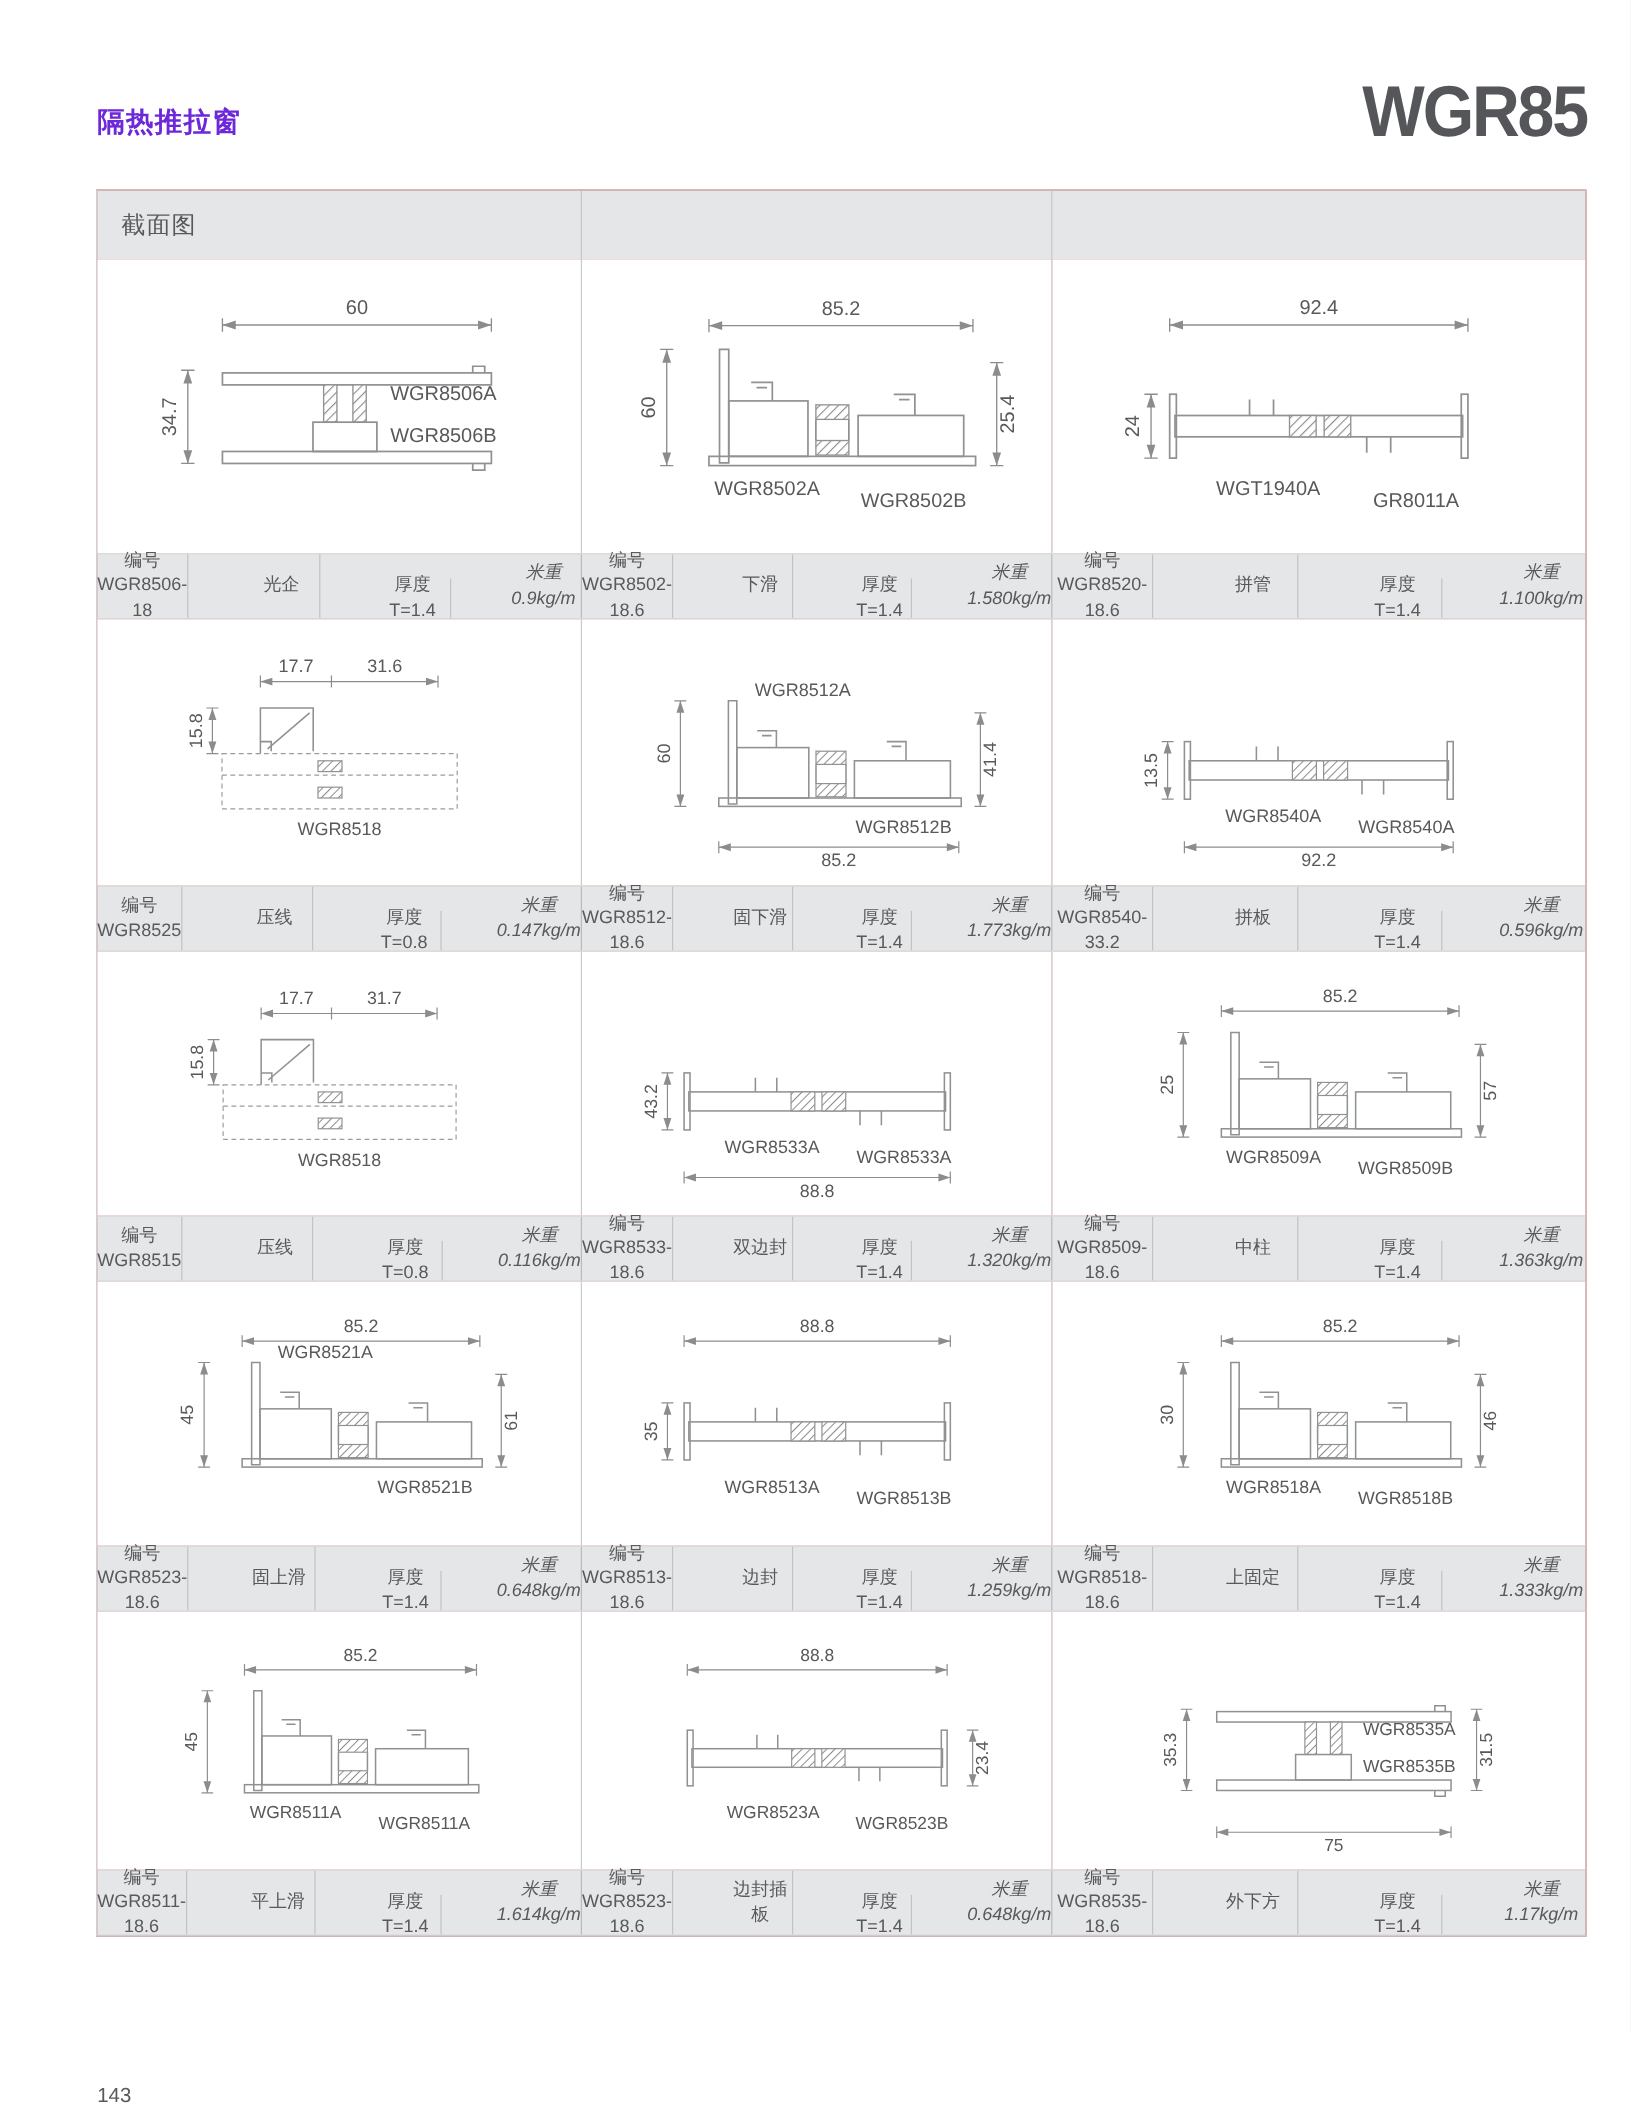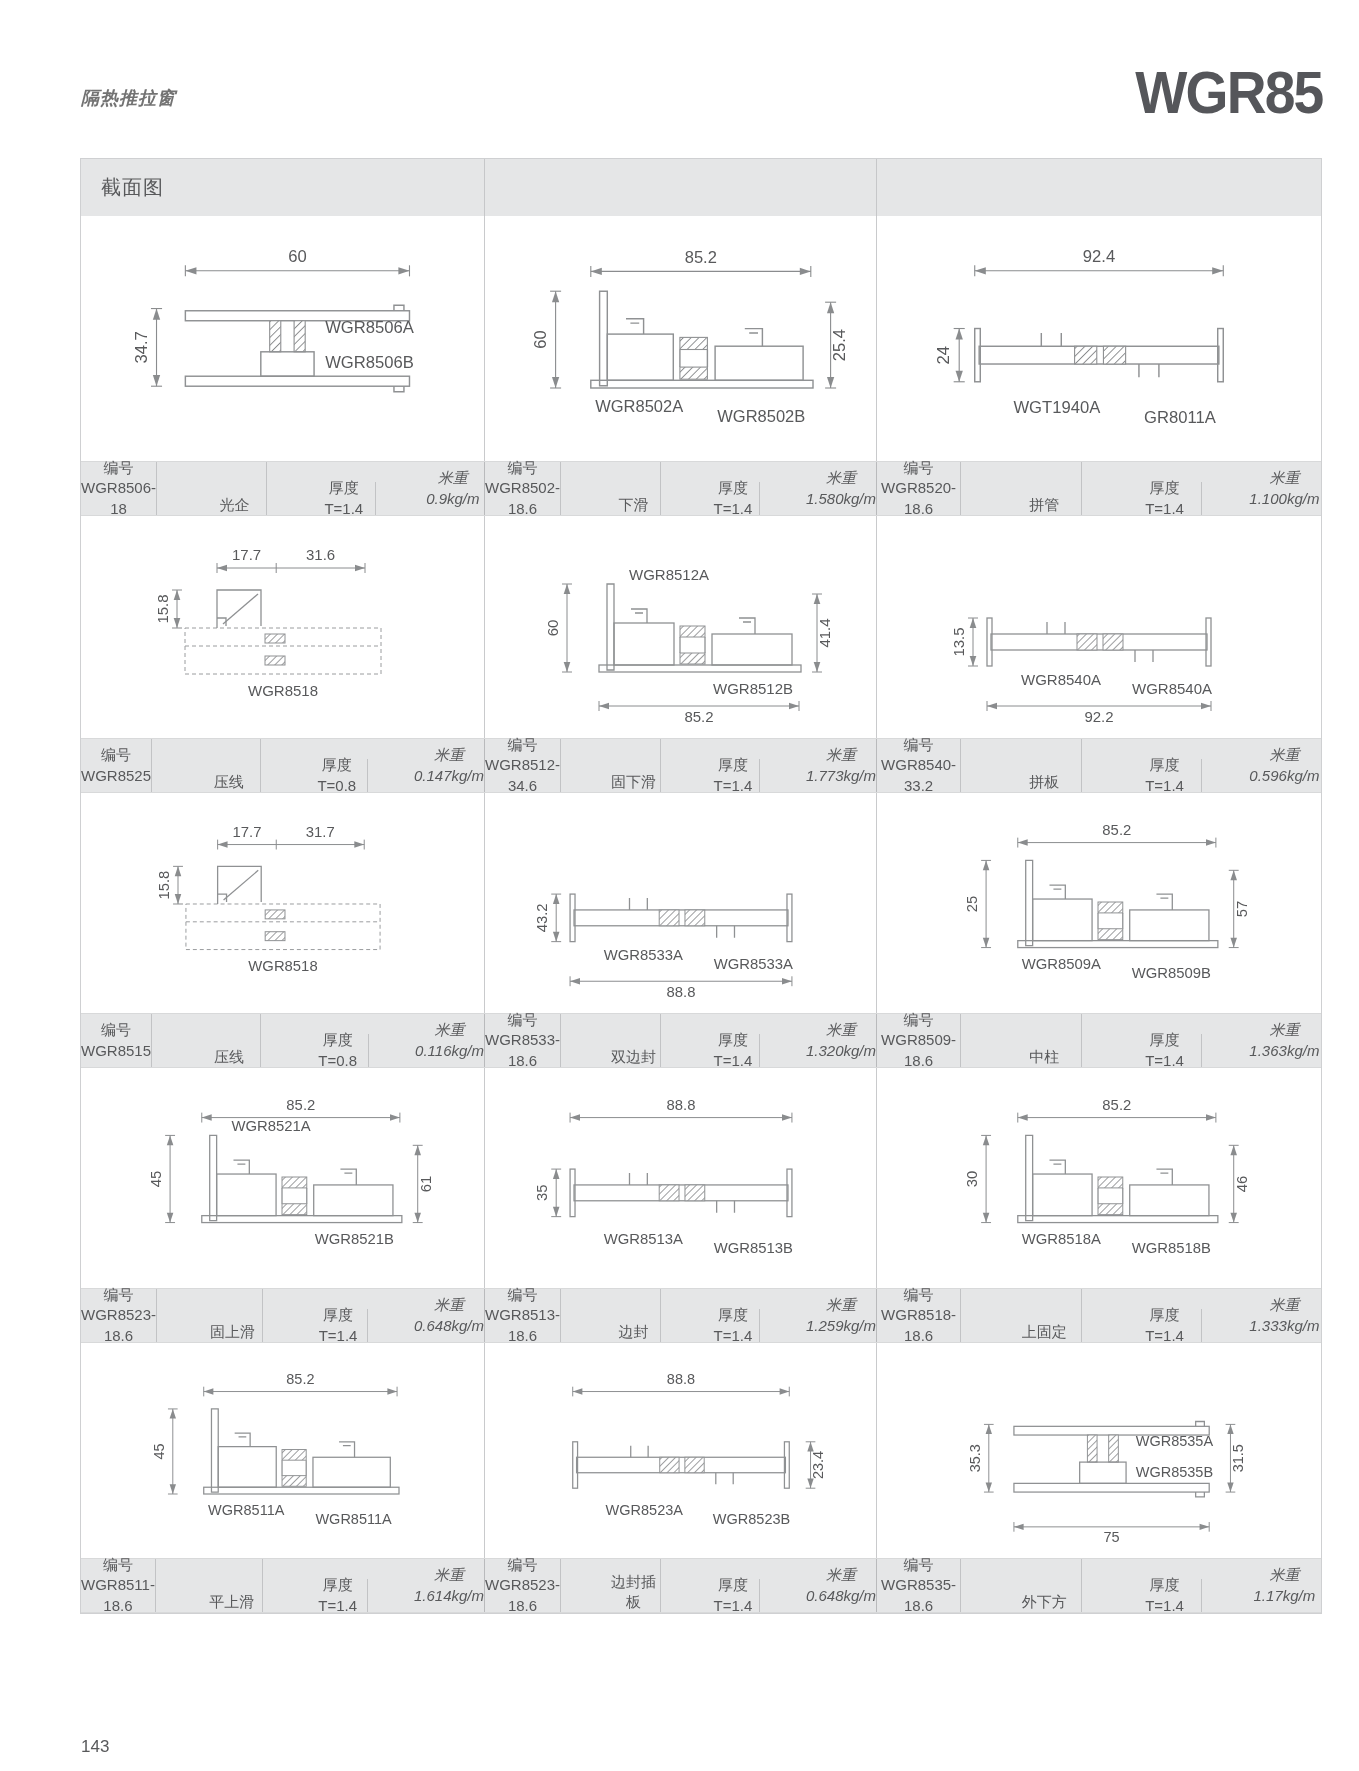--- a/index.html
+++ b/index.html
@@ -4,21 +4,21 @@
 <style>
   * { margin:0; padding:0; box-sizing:border-box; }
   html,body { background:#ffffff; }
   body {
     width:1359px; height:1771px; position:relative;
     font-family:"Liberation Sans","DejaVu Sans",sans-serif;
     color:#58595b;
   }
   .cat-title {
     position:absolute; left:81px; top:86px;
-    font-size:18px; font-weight:600; letter-spacing:1px; color:#737373;font-style:italic;
+    font-size:23px; font-weight:600; letter-spacing:1px; color:#6d28d9;
   }
   .series {
     position:absolute; right:37px; top:58px;
     font-size:60px; font-weight:800; letter-spacing:-2px; color:#55565a;
     transform:scaleX(.92); transform-origin:100% 50%;
   }
   .ptable {
     position:absolute; left:80px; top:158px; width:1242px;
     border:1px solid #cfd0d2; background:#b91c1c;
   }
@@ -38,21 +38,21 @@
     display:flex; height:55px; background:#e5e6e7;
     border-top:1px solid #d8d9da; border-bottom:1px solid #d8d9da;
   }
   .tgroup { display:flex; border-right:1px solid #b9babc; height:100%;gap:46px; }
   .tgroup:last-child { border-right:none; }
   .tc {
     display:flex; flex-direction:column; justify-content:center; align-items:center;
     font-size:15px; line-height:1.35; border-right:1px solid #c2c3c5; text-align:center;
   }
   .tc:last-child { border-right:none; }
-  .tcc { width:27.5%; } .tcn { width:24.5%;justify-content:flex-end; } .tct { width:24%;margin-top:20px; } .tcw { width:24%;font-style:italic; }
+  .tcc { width:27.5%; } .tcn { width:24.5%; } .tct { width:24%;margin-top:20px; } .tcw { width:24%;font-style:italic; }
   svg text { font-size:15px; fill:#58595b; }
   svg .pf  { fill:none; stroke:#8f9193; stroke-width:1.3; }
   svg .pfd { fill:none; stroke:#9a9c9e; stroke-width:1; stroke-dasharray:4 3; }
   svg .ht  { fill:url(#hatch); stroke:#8f9193; stroke-width:1; }
   svg .dl  { stroke:#8a8c8e; stroke-width:1; }
   svg .ar  { fill:#8a8c8e; stroke:none; }
   .pageno { position:absolute; left:81px; top:1692px; font-size:17px;margin-top:45px; }
 </style>
 </head>
 <body>
@@ -312,21 +312,21 @@
           <div>T=0.8</div>
         </div>
         <div class="tc tcw">
           <div>米重</div>
           <div>0.147kg/m</div>
         </div>
       </div>
       <div class="tgroup" style="width: 392px;">
         <div class="tc tcc">
           <div>编号</div>
-          <div>WGR8512-34.6</div>
+          <div>WGR8512-18.6</div>
         </div>
         <div class="tc tcn">
           <div>固下滑</div>
         </div>
         <div class="tc tct">
           <div>厚度</div>
           <div>T=1.4</div>
         </div>
         <div class="tc tcw">
           <div>米重</div>

